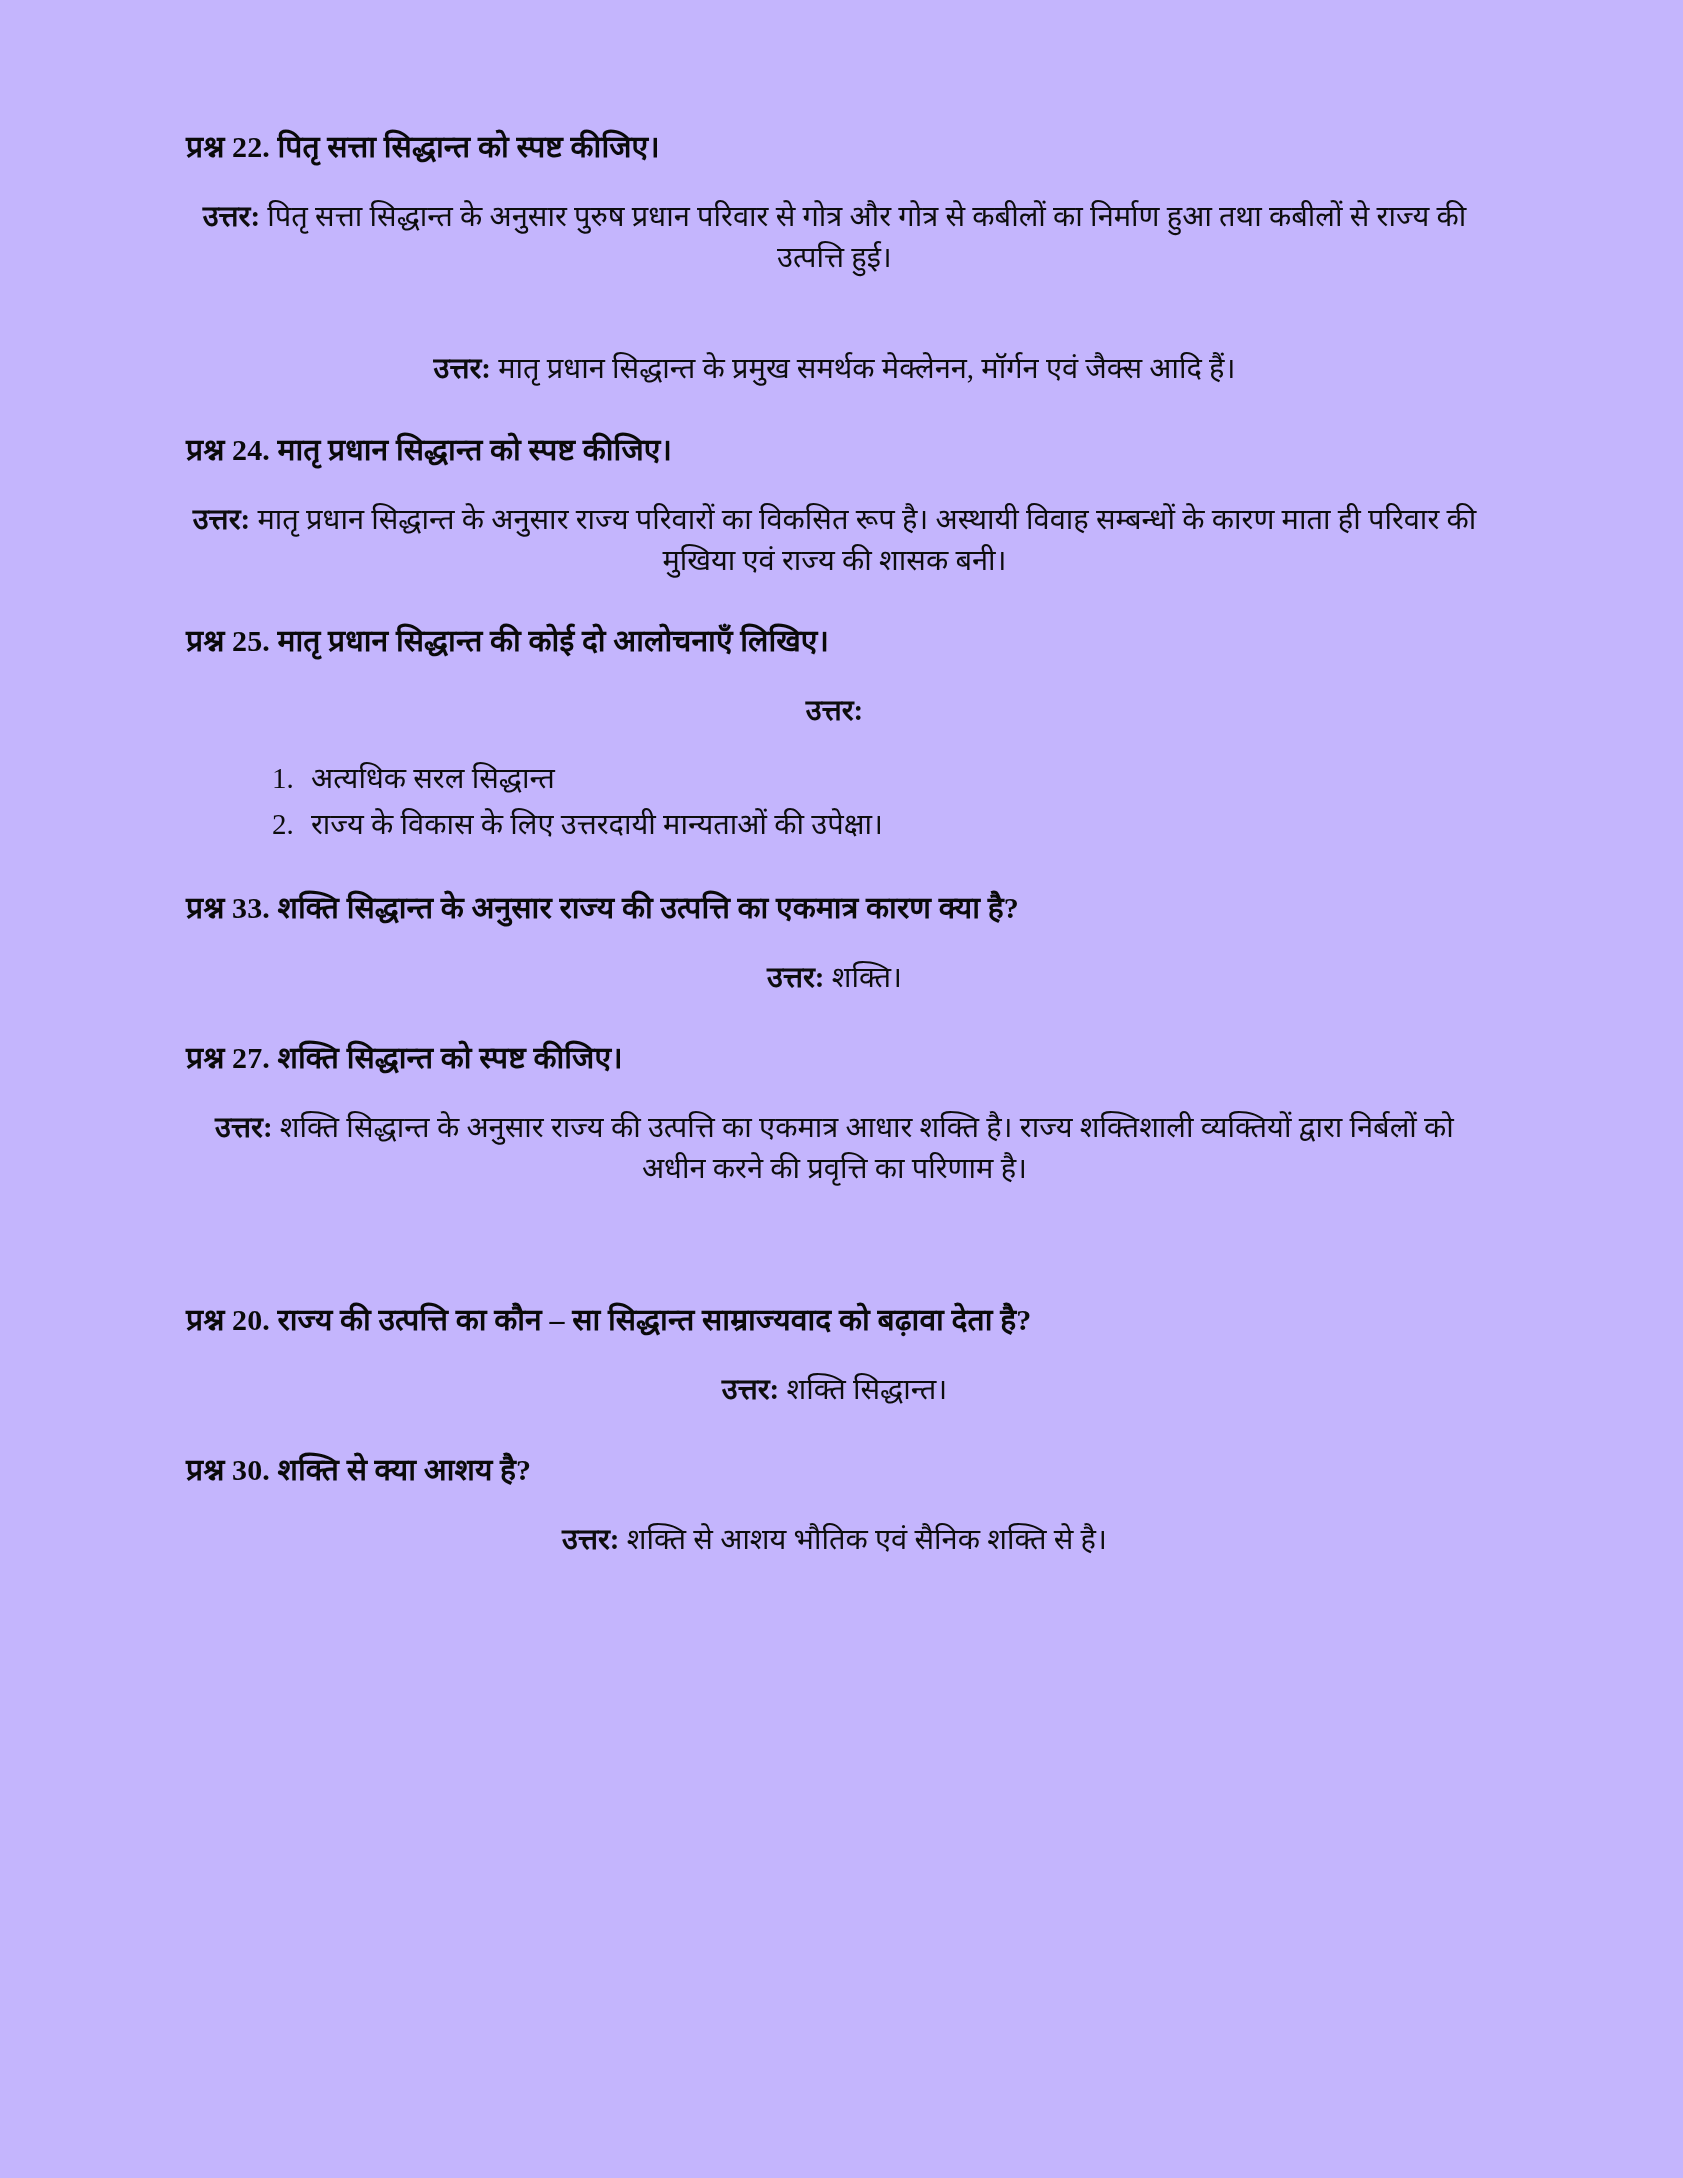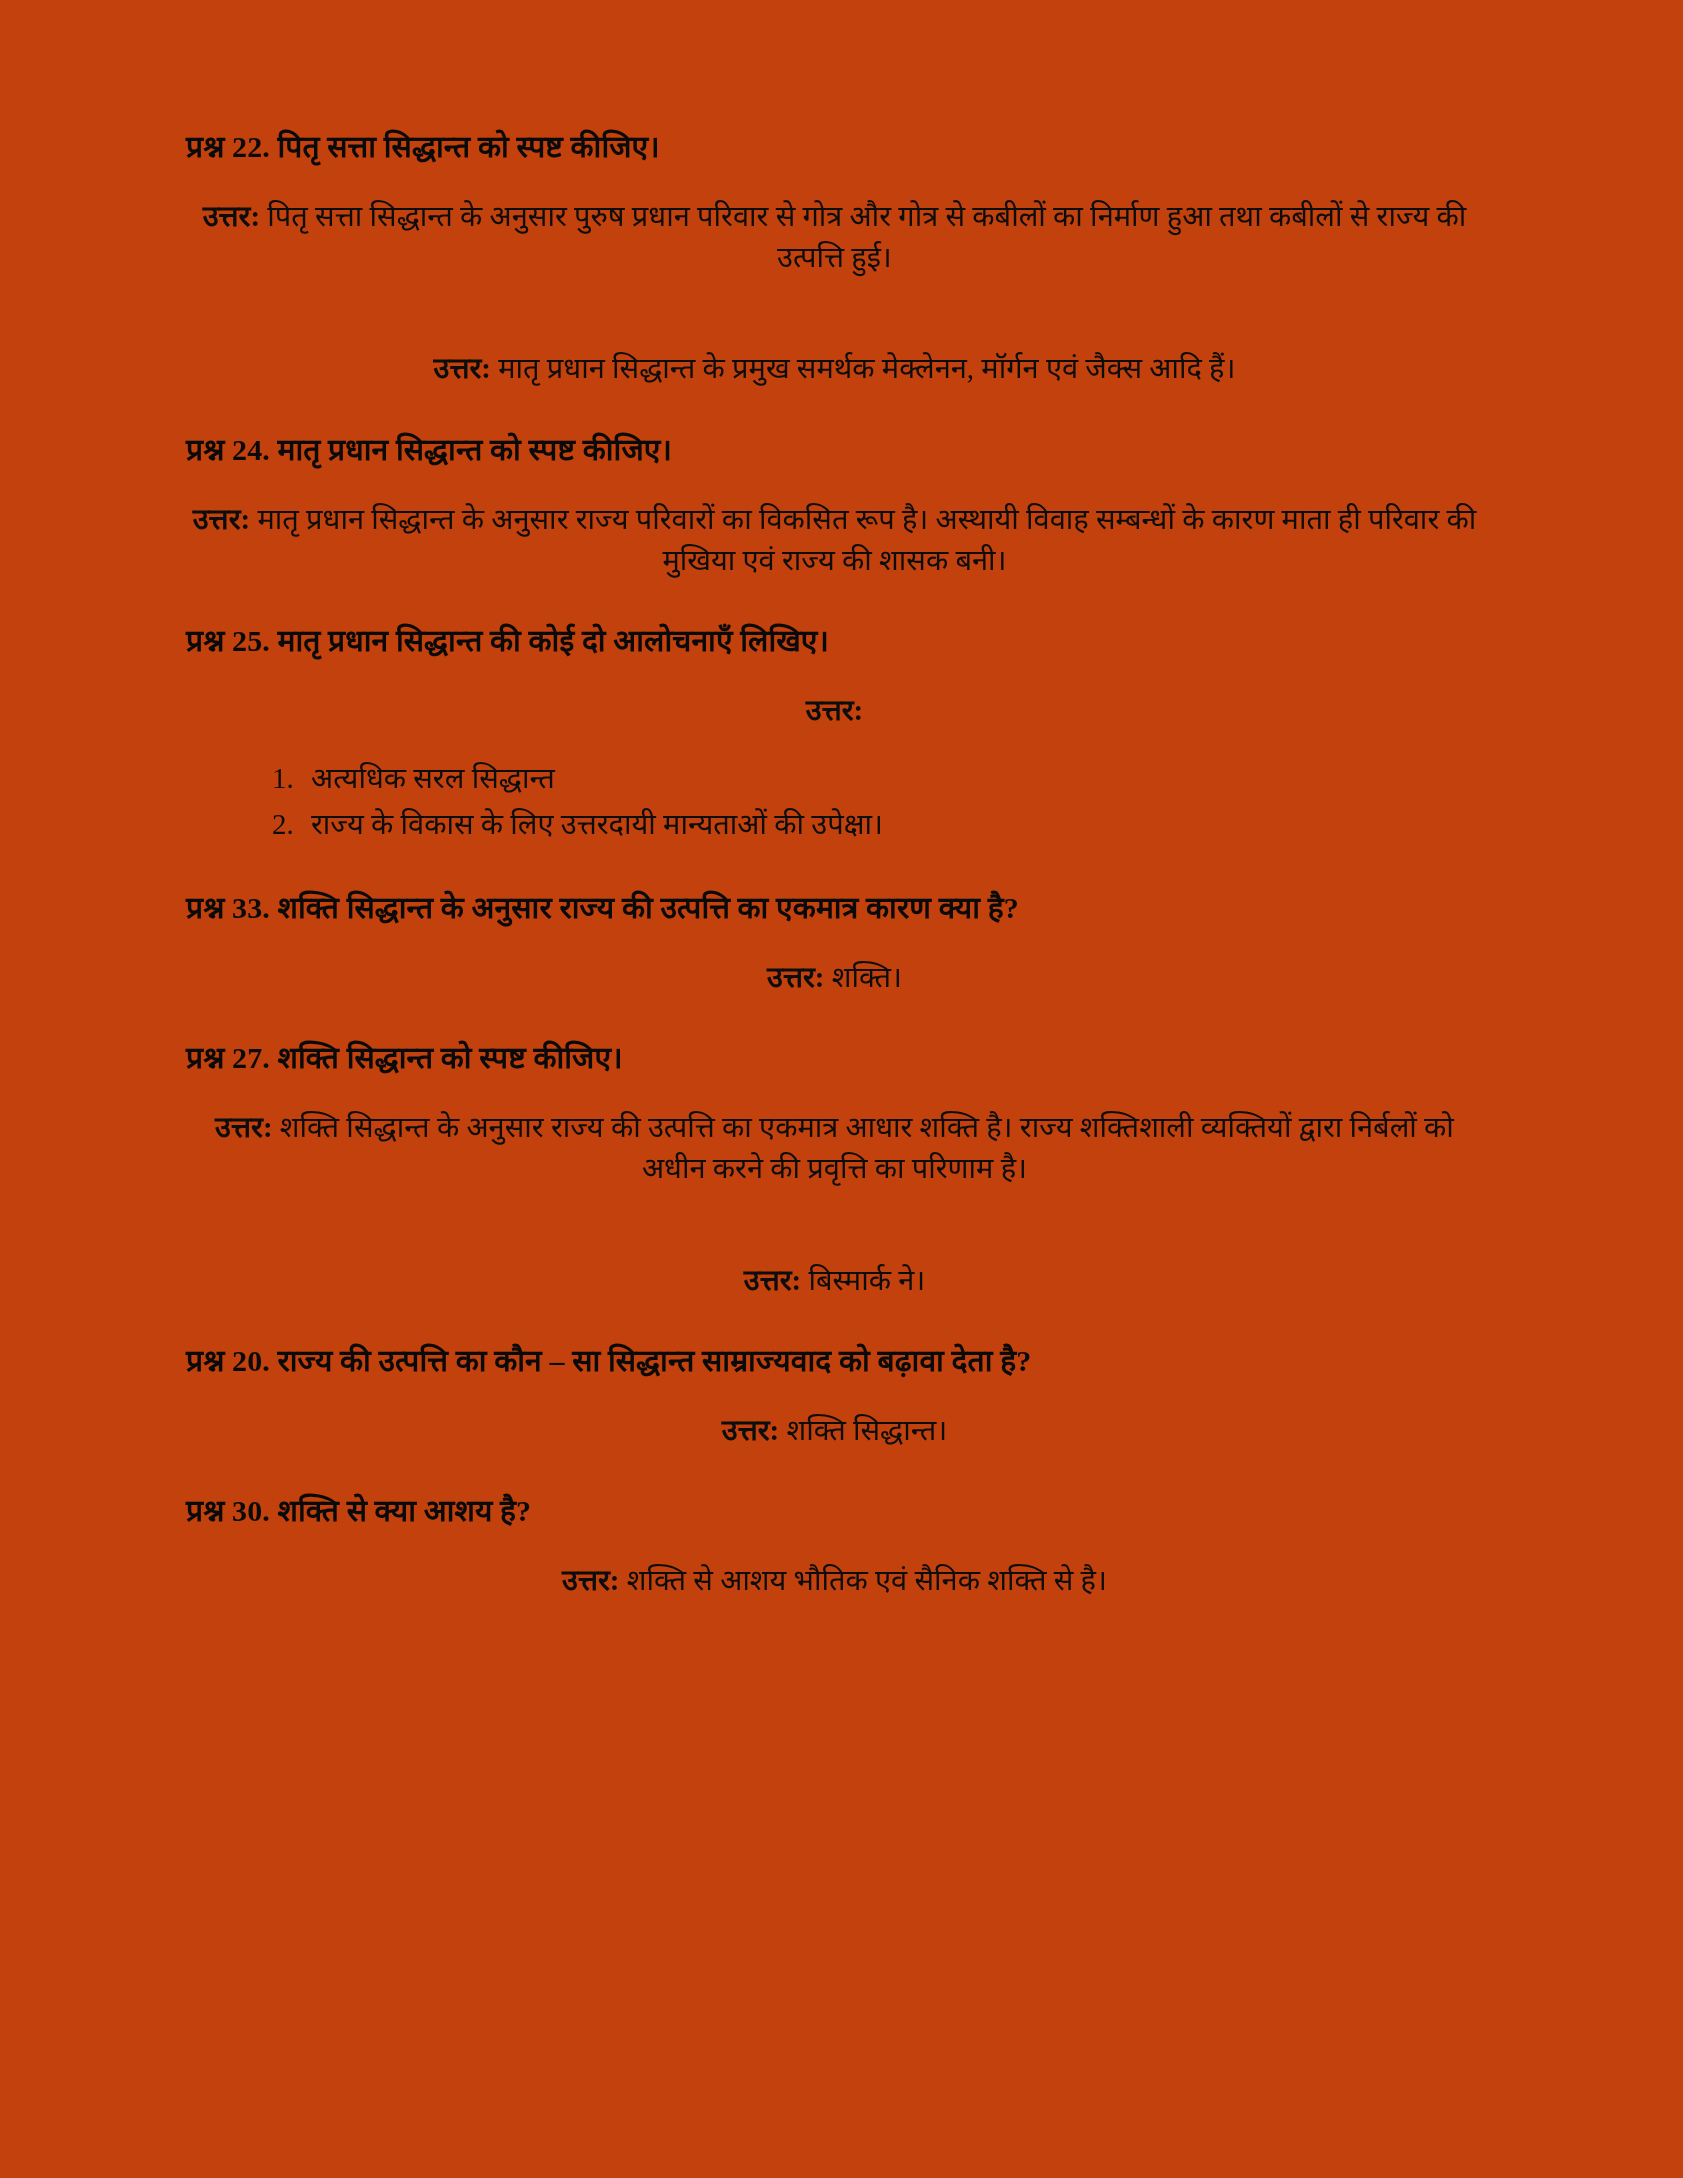--- a/index.html
+++ b/index.html
@@ -12,21 +12,21 @@
     width: 1683px;
     height: 2178px;
     font-family: "Liberation Serif", "DejaVu Serif", serif;
     color: #000000;
     -webkit-font-smoothing: antialiased;
   }
   .page {
     position: relative;
     width: 1683px;
     min-height: 2178px;
-    background: #c2410c;
+    background: #c4b5fd;
     box-sizing: border-box;
     padding: 127px 198px 59px 186px;
   }
   .content {
     width: 1297px;
   }
   .qa-block {
     margin: 0 0 0 0;
   }
   .question {
@@ -113,21 +113,20 @@
 
     <div class="qa-block">
       <p class="question">प्रश्न 27. शक्ति सिद्धान्त को स्पष्ट कीजिए।</p>
       <div class="sp-a"></div>
       <p class="answer"><span class="lead">उत्तर:</span><span> शक्ति सिद्धान्त के अनुसार राज्य की उत्पत्ति का एकमात्र आधार शक्ति है। राज्य शक्तिशाली व्यक्तियों द्वारा निर्बलों को अधीन करने की प्रवृत्ति का परिणाम है।</span></p>
     </div>
     <div class="sp-sec"></div>
 
     <div class="qa-block">
       <div class="sp-a"></div>
-      <p class="answer"><span class="lead">उत्तर:</span><span> बिस्मार्क ने।</span></p>
     </div>
     <div class="sp-sec"></div>
 
     <div class="qa-block">
       <p class="question">प्रश्न 20. राज्य की उत्पत्ति का कौन – सा सिद्धान्त साम्राज्यवाद को बढ़ावा देता है?</p>
       <div class="sp-a"></div>
       <p class="answer"><span class="lead">उत्तर:</span><span> शक्ति सिद्धान्त।</span></p>
     </div>
     <div class="sp-sec"></div>
 

